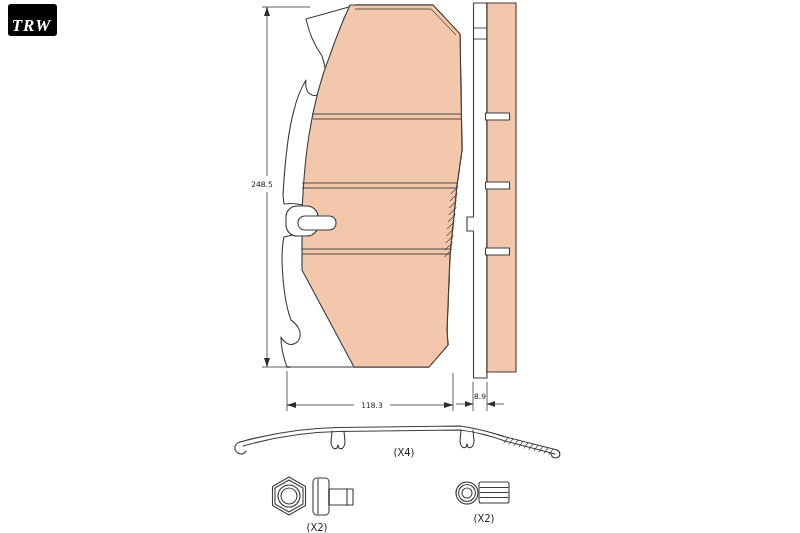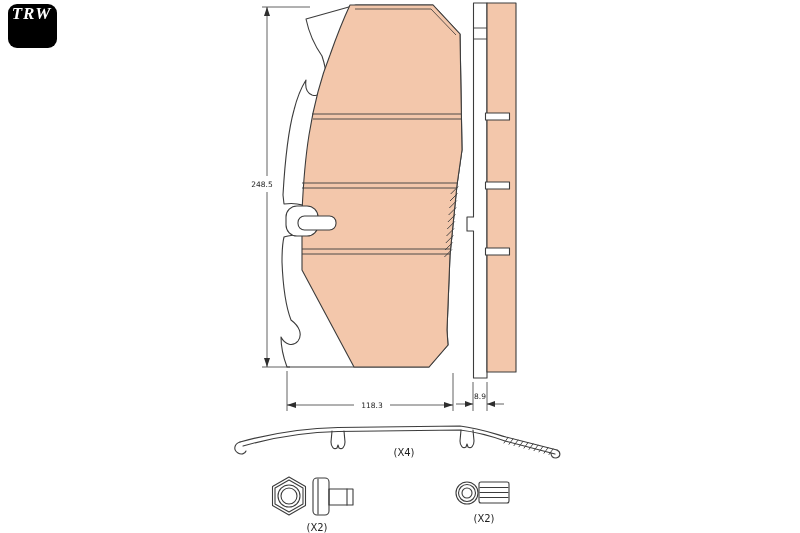--- a/index.html
+++ b/index.html
@@ -1,19 +1,19 @@
 <!DOCTYPE html>
 <html><head>
 <meta charset="utf-8">
 <style>
   html,body{margin:0;padding:0;background:#fff;}
   .canvas{position:relative;width:800px;height:533px;background:#fff;overflow:hidden;
           font-family:"Liberation Sans",sans-serif;}
-  .logo{position:absolute;left:8px;top:4px;width:49px;height:44px;background:#000;
-        border-radius:9px;display:flex;align-items:flex-start;justify-content:center;}
+  .logo{position:absolute;left:8px;top:4px;width:49px;height:32px;background:#000;
+        border-radius:3px;display:flex;align-items:flex-end;justify-content:center;}
   .logo span{color:#fff;font-family:"Liberation Serif",serif;font-style:italic;
              font-weight:bold;font-size:17px;letter-spacing:1px;padding-right:2px;}
   svg{position:absolute;left:0;top:0;}
   .ln{stroke:#3c3c3c;stroke-width:1.1;fill:none;stroke-linejoin:round;stroke-linecap:round;}
   .white{fill:#ffffff;stroke:#3c3c3c;stroke-width:1.1;stroke-linejoin:round;}
   .padshape{stroke:#3c3c3c;stroke-width:1.1;stroke-linejoin:round;}
   .thin{stroke:#2e2e2e;stroke-width:0.75;fill:none;}
   .tick{stroke:#3c3c3c;stroke-width:0.9;fill:none;}
   .arrow{fill:#2e2e2e;stroke:none;}
   .dimtxt{font:7.5px "DejaVu Sans",sans-serif;fill:#1e1e1e;text-anchor:middle;}

